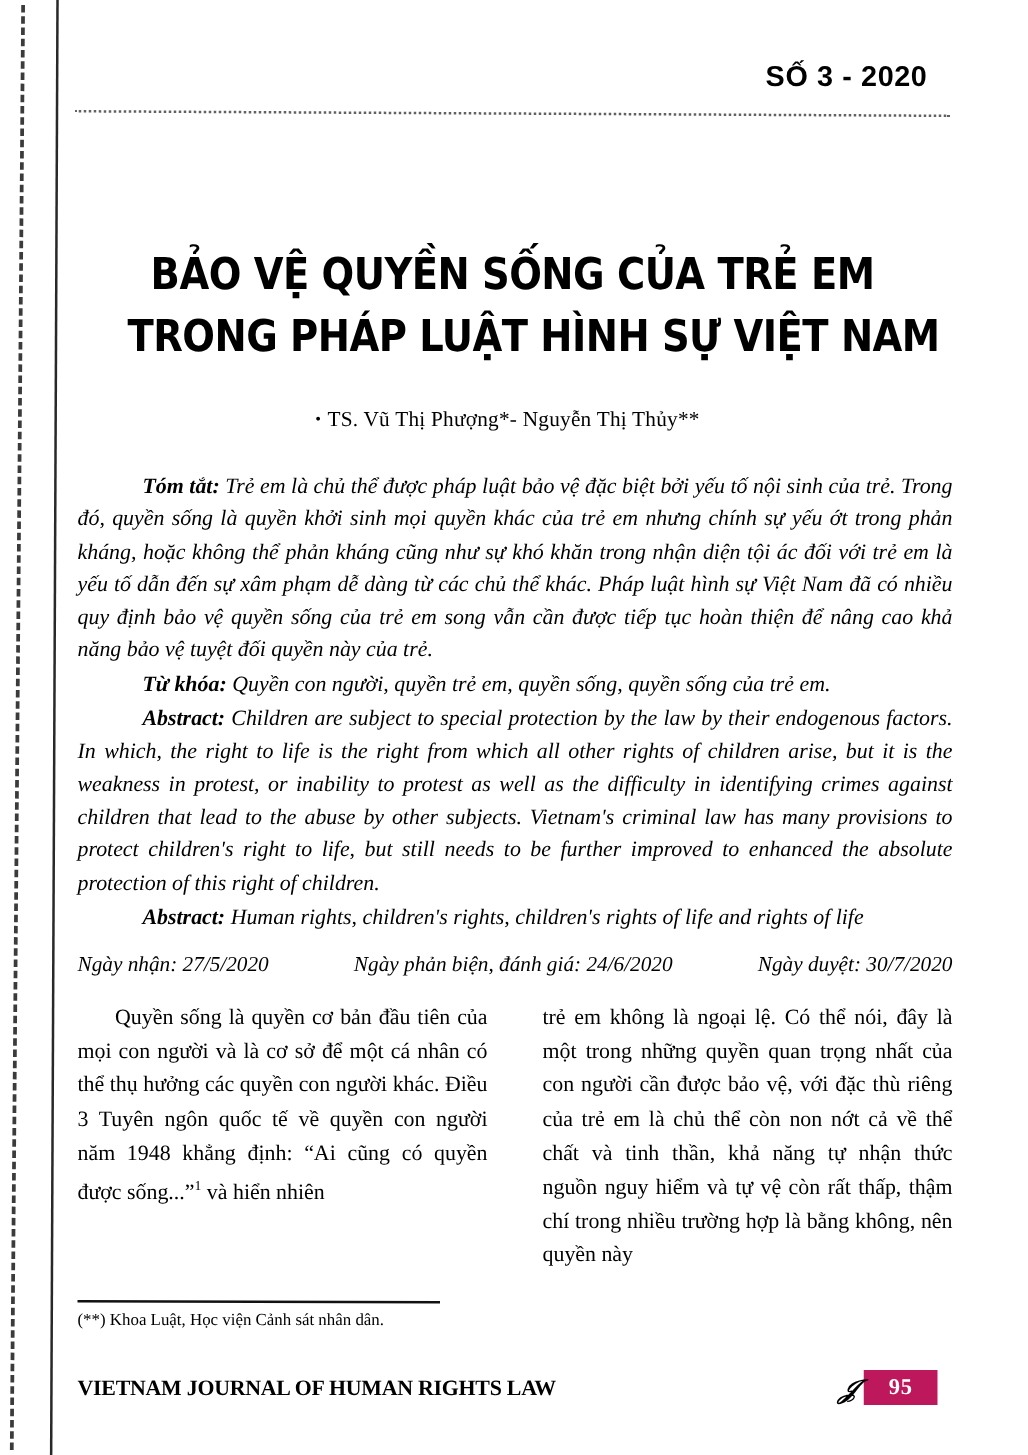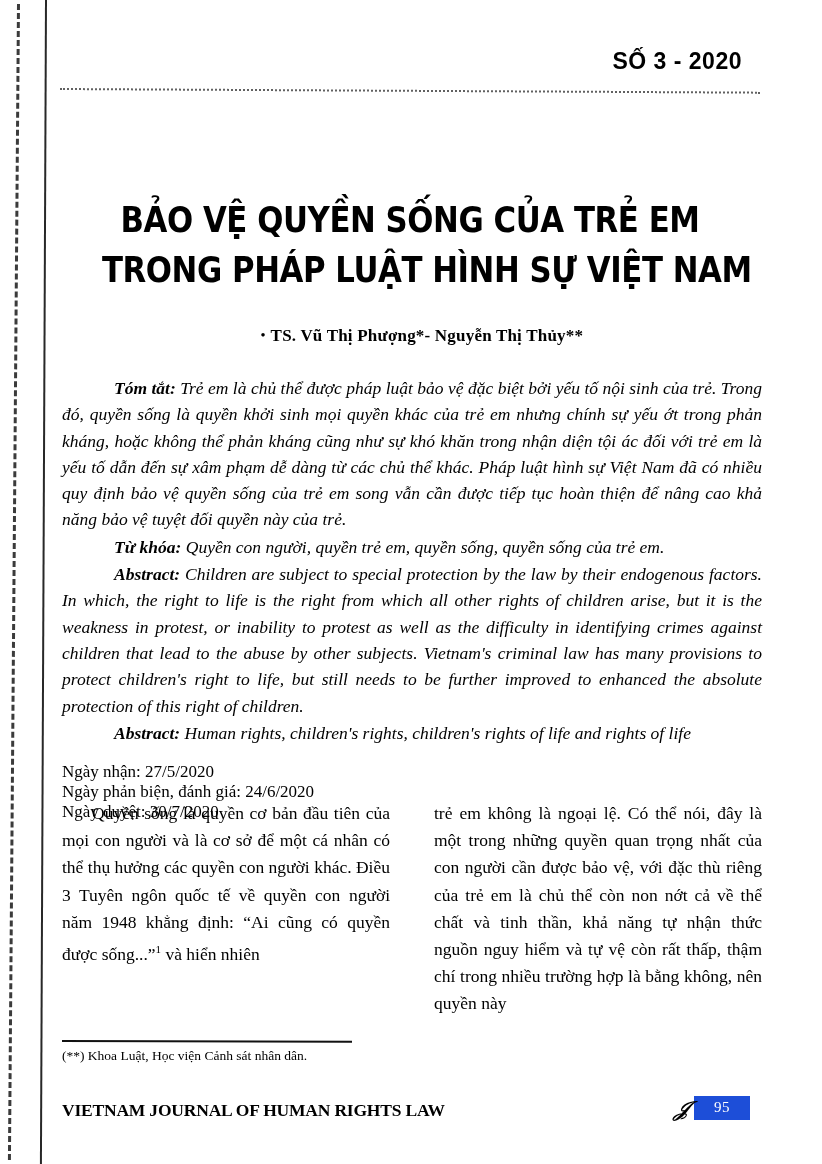--- a/index.html
+++ b/index.html
@@ -87,25 +87,25 @@
     font-size: 35px;
     line-height: 50px;
     letter-spacing: -0.5px;
     transform: scaleX(0.88);
     white-space: nowrap;
   }
 
   
   .authors {
     position: absolute;
-    left: 72px;
+    left: 56px;
     top: 326px;
     width: 700px;
     text-align: center;
-    font-weight: bold;
+    font-weight: normal;
     font-size: 17px;
     letter-spacing: 0.2px;
   }
   .authors .bullet { font-size: 13px; vertical-align: 2px; margin-right: 5px; }
 
   
   .abstract-block {
     position: absolute;
     left: 62px;
     top: 375px;
@@ -118,25 +118,25 @@
   }
   .abstract-block p { margin: 0 0 1px 0; text-indent: 52px; }
   .abstract-block .lead { font-weight: bold; font-style: italic; }
   .gap-before { margin-top: 11px; }
 
   .dates-line {
     position: absolute;
     left: 62px;
     top: 762px;
     width: 700px;
+    font-style: italic;
     font-size: 17px;
     display: flex;
     justify-content: space-between;
     white-space: nowrap;
-    flex-direction: column;
   }
 
   
   .body-cols {
     position: absolute;
     left: 62px;
     top: 800px;
     width: 700px;
     height: 230px;
     display: flex;
@@ -220,24 +220,24 @@
   }
   .flourish {
     font-family: "DejaVu Serif", serif;
     font-style: italic;
     font-weight: bold;
     font-size: 21px;
     line-height: 1;
     transform: skewX(-8deg);
   }
   .page-box {
-    background: #1d4ed8;
+    background: #be185d;
     color: #ffffff;
-    font-weight: normal;
-    font-size: 15px;
+    font-weight: bold;
+    font-size: 18px;
     padding: 3px 20px 4px 20px;
     letter-spacing: 0.5px;
   }
 </style>
 </head>
 <body>
 
 <div id="page">
 
   <div class="binding-dashed"></div>

